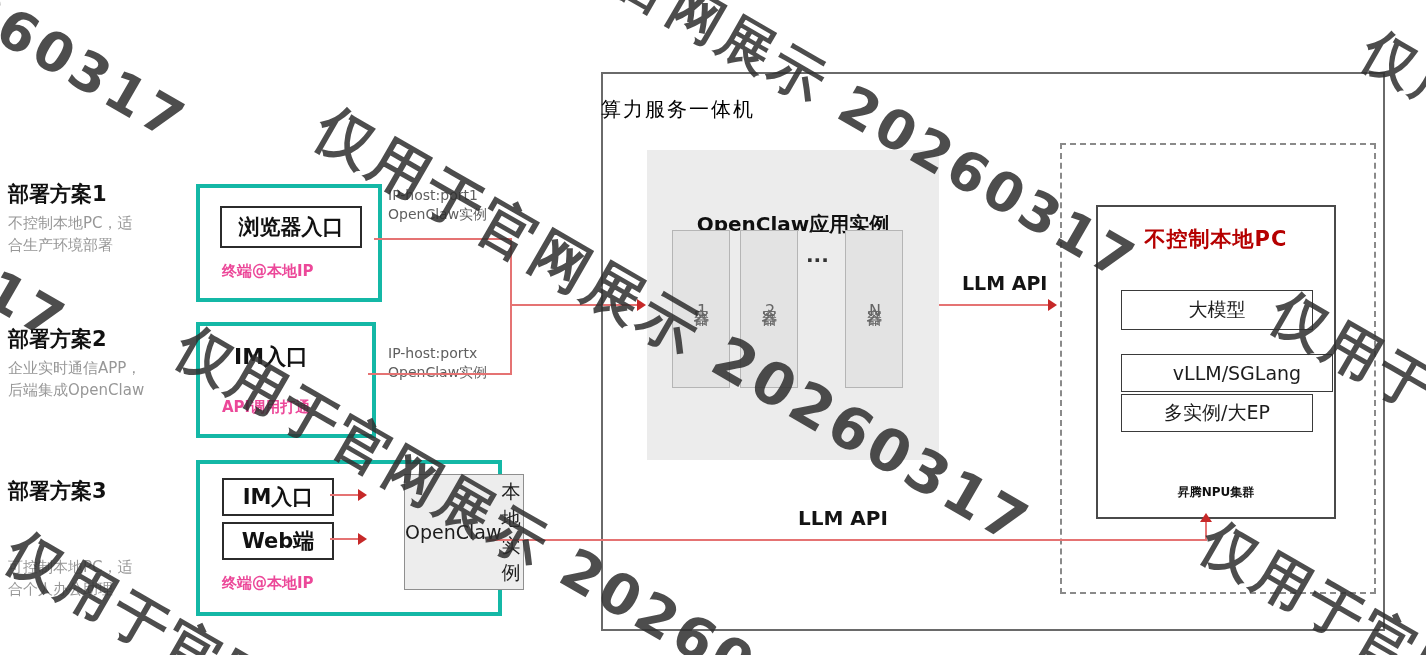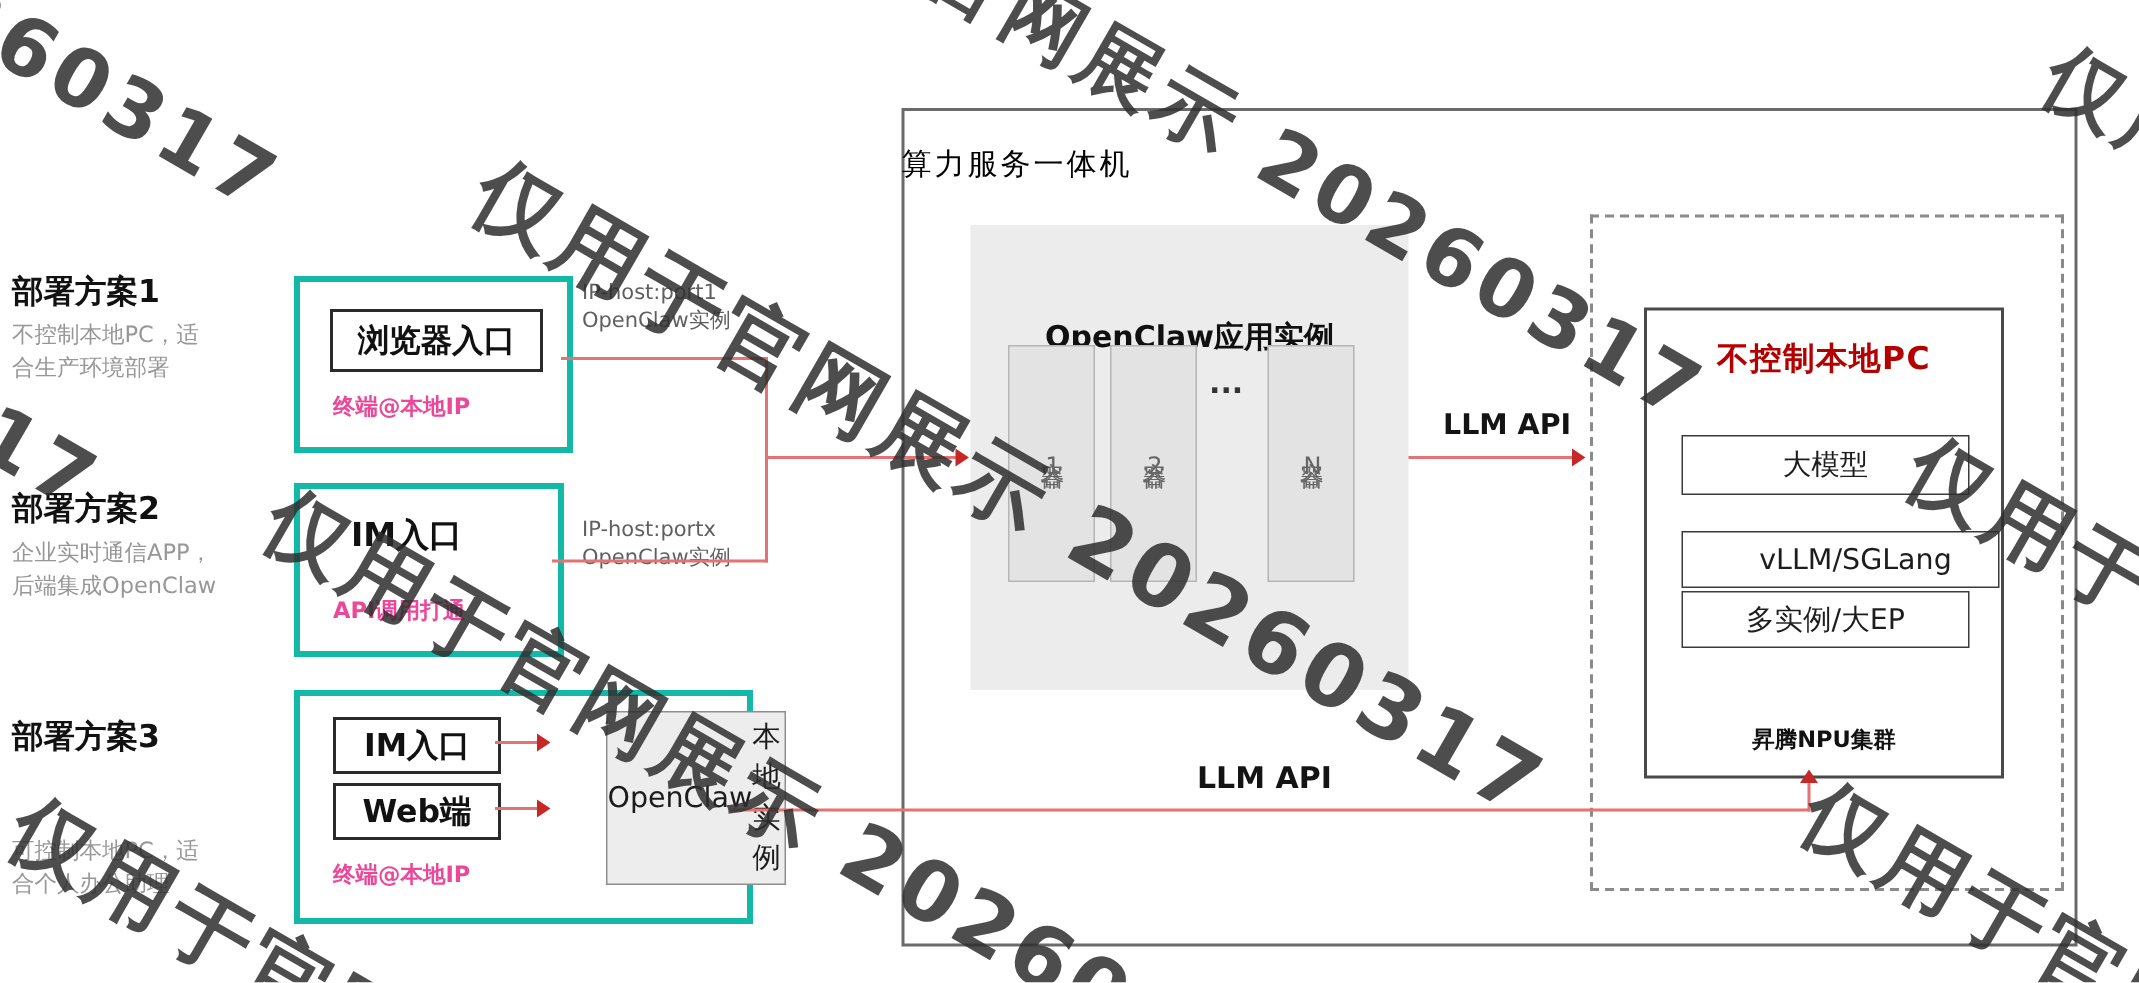--- a/index.html
+++ b/index.html
@@ -26,21 +26,21 @@
                   display:flex; flex-direction:row; align-items:center; justify-content:center;
                   font-size:19px; color:#1c1c1c; line-height:27px;margin-left:36px; }
   .bigbox     { position:absolute; border:2px solid #6a6a6a; }
   .big-title  { position:absolute; font-size:20px; color:#000000; letter-spacing:2px; text-align:left; }
   .dashed     { position:absolute; border:2px dashed #8a8a8a; }
   .maas-box   { position:absolute; border:2px solid #4a4a4a; background:#fff; }
   .maas-title { position:absolute; left:0; width:100%; text-align:center; color:#b50000; font-weight:bold;
                 font-size:21px; letter-spacing:1px; }
   .maas-item  { position:absolute; border:1.5px solid #3a3a3a; display:flex; align-items:center; justify-content:center;
                 font-size:19px; color:#1d1d1d; background:#fff; }
-  .maas-footer{ position:absolute; left:0; width:100%; text-align:center; font-size:15px; font-weight:bold; color:#111; }
+  .maas-footer{ position:absolute; left:0; width:100%; text-align:center; font-size:12px; font-weight:bold; color:#111; }
   .llm-label  { position:absolute; font-size:19px; font-weight:bold; color:#141414; }
   .line       { position:absolute; background:#e57373; }
   .arr-r { position:absolute; width:0; height:0; border-top:6px solid transparent; border-bottom:6px solid transparent;
            border-left:9px solid #c62828; }
   .arr-u { position:absolute; width:0; height:0; border-left:6px solid transparent; border-right:6px solid transparent;
            border-bottom:9px solid #c62828; }
   .wm { position:absolute; white-space:nowrap; font-weight:bold; font-size:54px; letter-spacing:4px;
         color:rgba(46,46,46,0.85); transform:rotate(30deg); transform-origin:left top;
         pointer-events:none; z-index:60; }
 </style>

